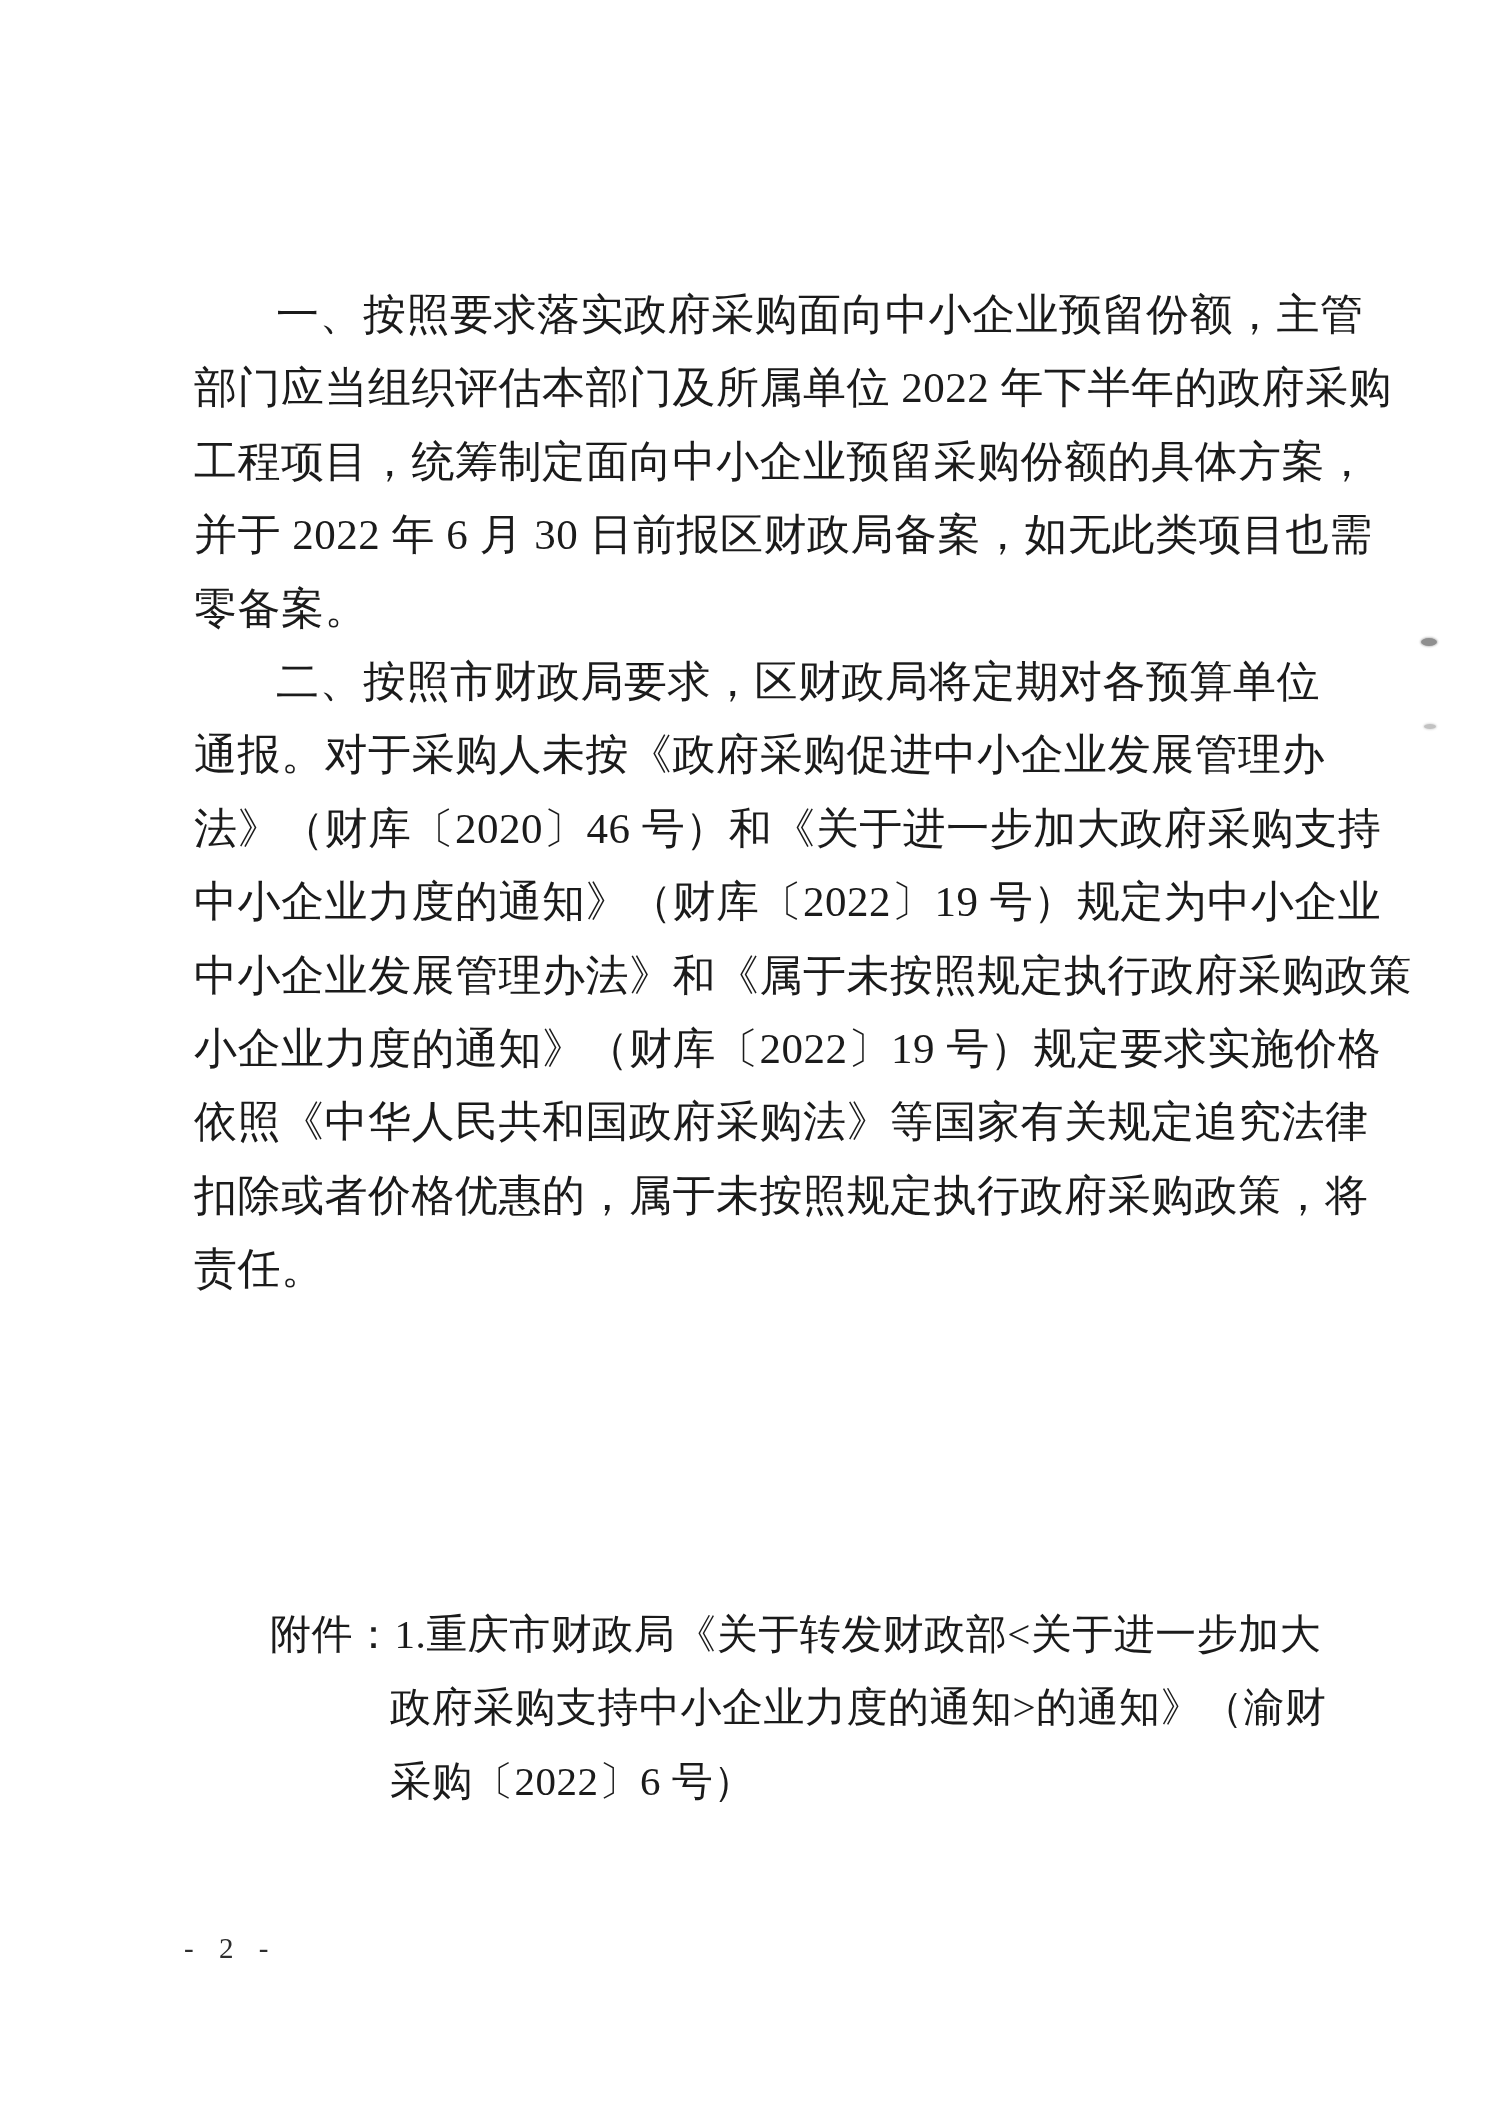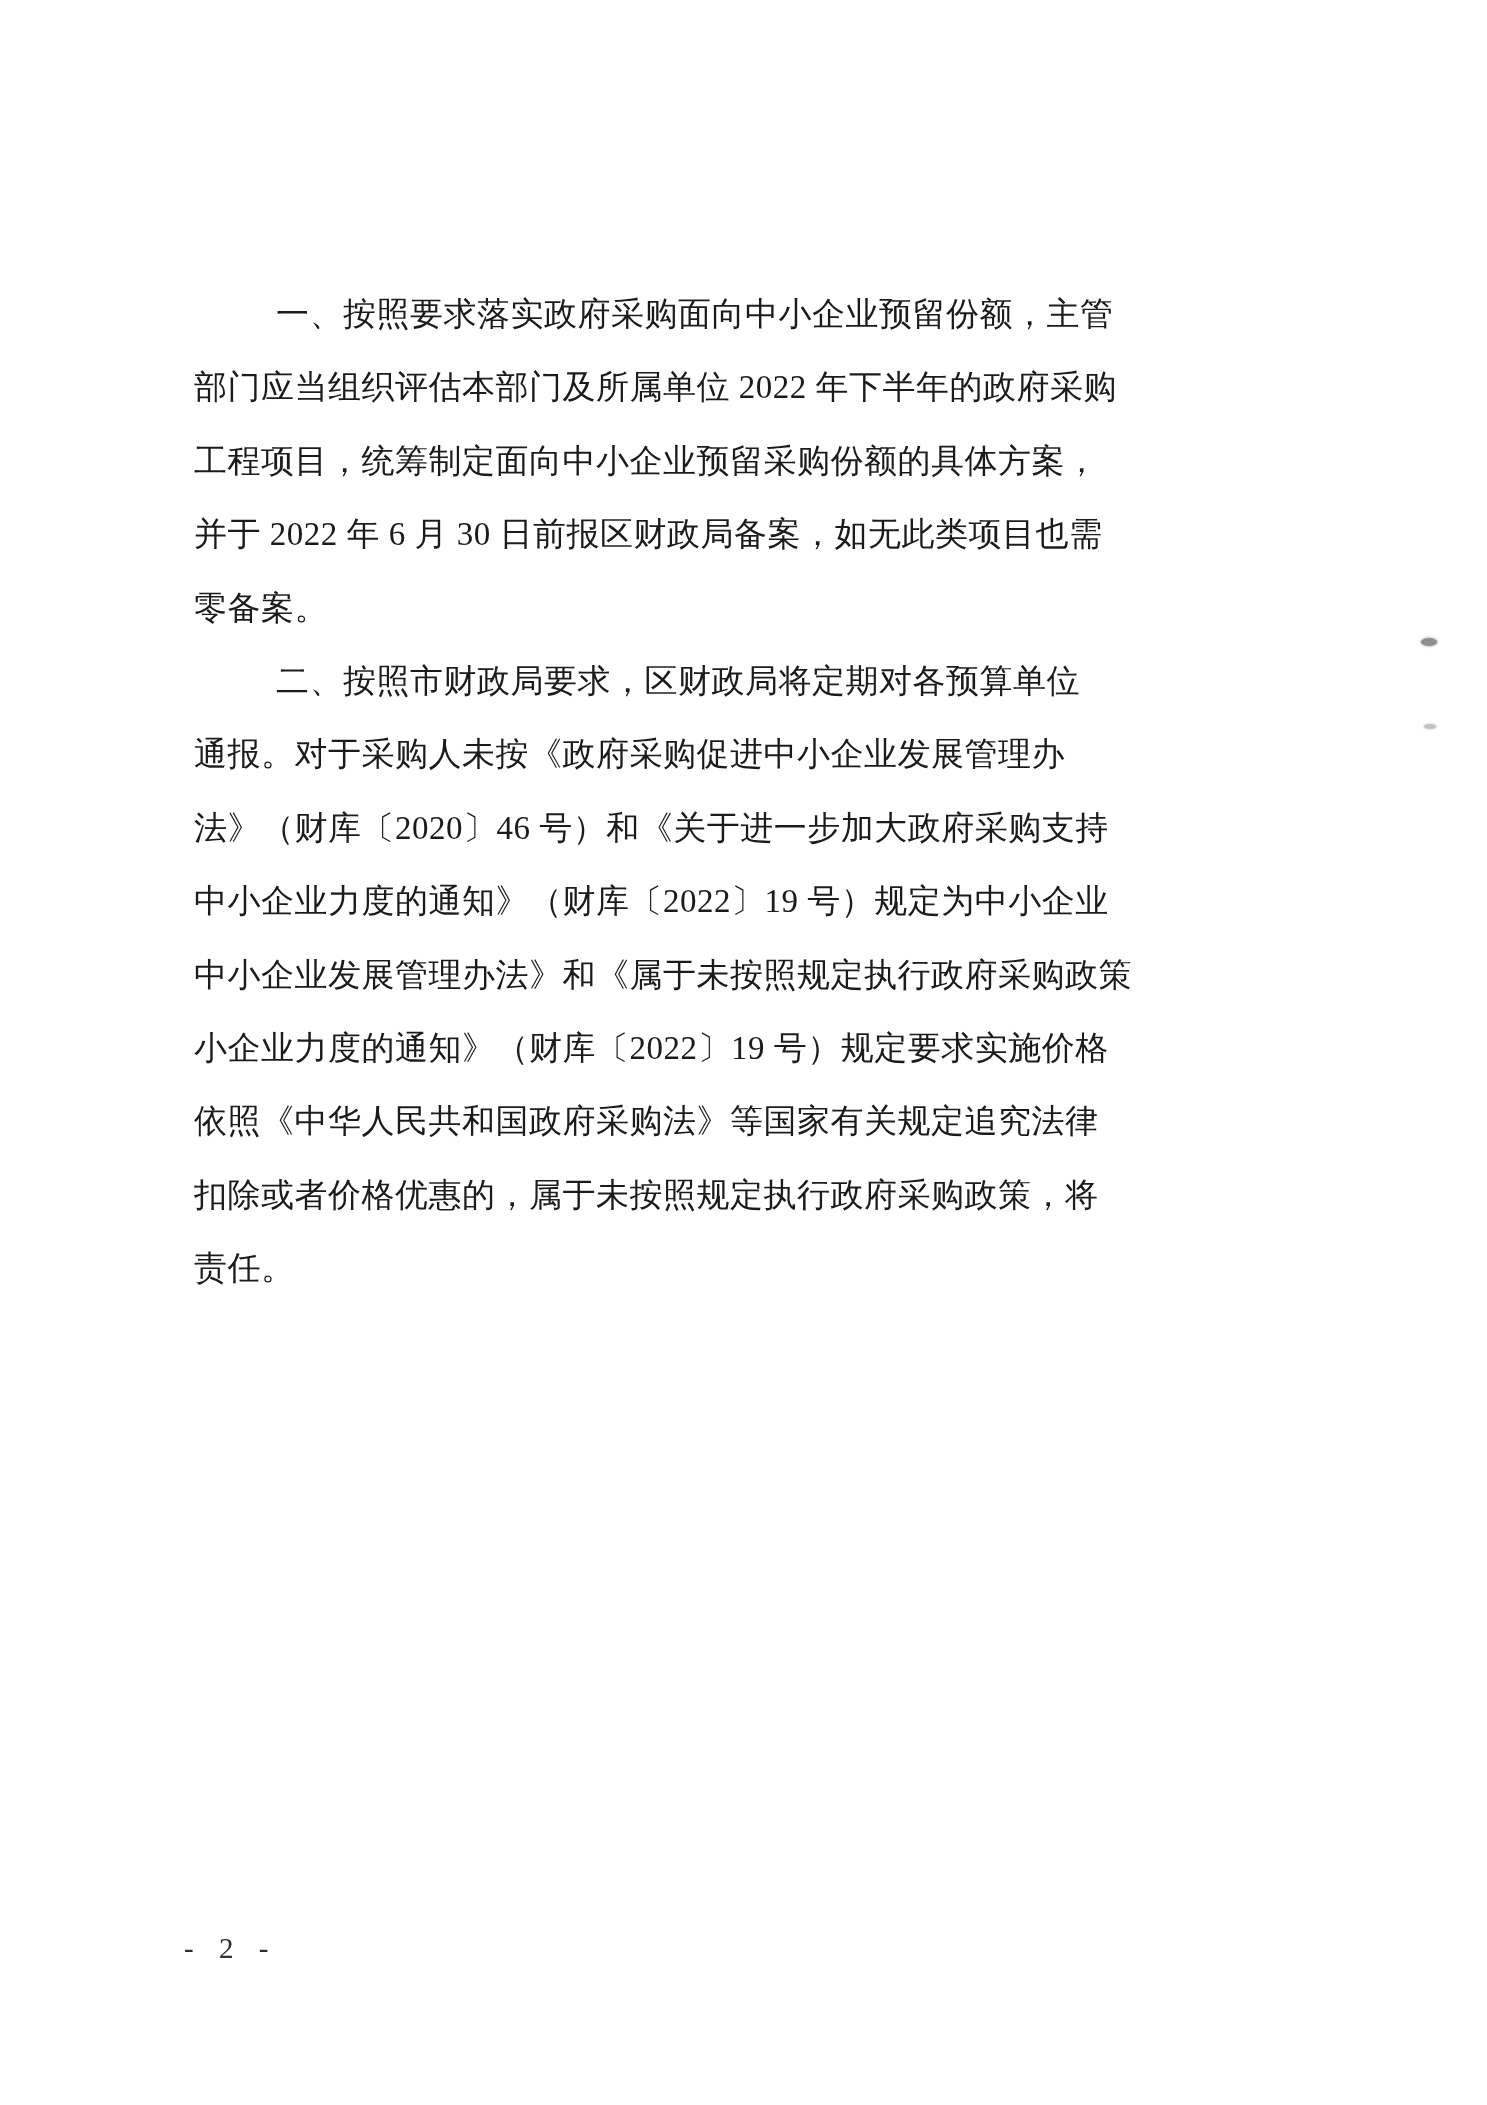--- a/index.html
+++ b/index.html
@@ -10,21 +10,21 @@
     background: #ffffff;
     overflow: hidden;
     font-family: "Liberation Serif", "DejaVu Serif", serif;
     color: #1b1b1b;
   }
   .body-text {
     position: absolute;
     left: 194px;
     top: 278px;
     width: 1175px;
-    font-size: 33px;
+    font-size: 43px;
     line-height: 73.4px;
     letter-spacing: 0.5px;
   }
   .line { height: 73.4px; white-space: nowrap; }
   .indent { text-indent: 82px; }
   .attachment {
     position: absolute;
     left: 194px;
     top: 1598px;
     width: 1175px;
@@ -74,19 +74,24 @@
     <div class="line">通报。对于采购人未按《政府采购促进中小企业发展管理办</div>
     <div class="line">法》（财库〔2020〕46 号）和《关于进一步加大政府采购支持</div>
     <div class="line">中小企业力度的通知》（财库〔2022〕19 号）规定为中小企业</div>
     <div class="line">中小企业发展管理办法》和《属于未按照规定执行政府采购政策</div>
     <div class="line">小企业力度的通知》（财库〔2022〕19 号）规定要求实施价格</div>
     <div class="line">依照《中华人民共和国政府采购法》等国家有关规定追究法律</div>
     <div class="line">扣除或者价格优惠的，属于未按照规定执行政府采购政策，将</div>
     <div class="line">责任。</div>
   </div>
 
+  <div class="attachment">
+    <div class="line att-first">附件：1.重庆市财政局《关于转发财政部&lt;关于进一步加大</div>
+    <div class="line att-cont">政府采购支持中小企业力度的通知&gt;的通知》（渝财</div>
+    <div class="line att-cont">采购〔2022〕6 号）</div>
+  </div>
 
   <div class="page-number">- 2 -</div>
 
   <div class="artifact artifact-1"></div>
   <div class="artifact artifact-2"></div>
 
 </div>
 
 </body></html>

